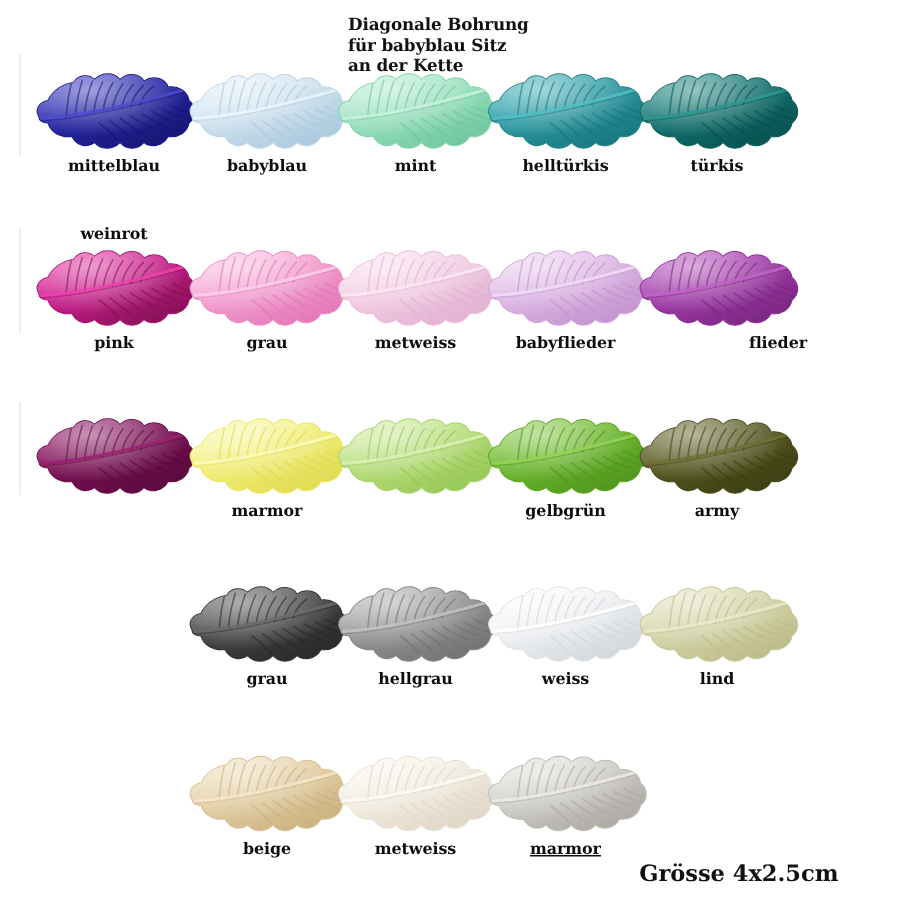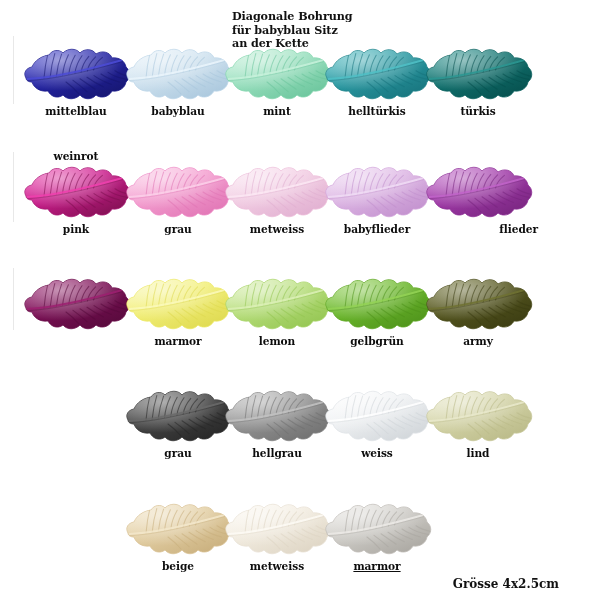--- a/index.html
+++ b/index.html
@@ -26,21 +26,21 @@
     line-height:13.6px;
     color:#111111;
     letter-spacing:-0.1px;
     white-space:nowrap;
   }
   .header-note div{display:block;}
 
   .size-note{
     position:absolute;
     right:10px;bottom:9px;
-    font-size:12px;
+    font-size:15px;
     font-weight:bold;
     color:#111111;
     white-space:nowrap;
   }
 
   .cell{position:absolute;width:120px;}
   .leafwrap{
     position:relative;
     width:116px;height:62px;
     margin:0 auto;
@@ -668,21 +668,20 @@
               <path d="M76.0,33.6 Q83.0,38.6 93.4,42.4"></path>
               <path d="M83.0,32.0 Q90.0,37.0 101.5,40.0"></path>
               <path d="M90.0,30.4 Q97.0,35.4 109.6,37.6"></path>
               <path d="M97.0,28.8 Q104.0,33.8 117.7,35.2"></path>
       </g>
       <path d="M9,37 C34,36 66,29 108,17" stroke="#dcf0b6" stroke-width="2.1" fill="none" opacity="0.85"></path>
       <path d="M9,38.6 C34,37.6 66,30.6 108,18.6" stroke="#93c551" stroke-width="0.9" fill="none" opacity="0.4"></path>
     </g>
   </svg>
       </div>
-      <div class="label" style="color: rgb(13, 13, 13);">lemon</div>
     </div>
     <div class="cell" style="left: 317px; top: 272px;">
       <div class="leafwrap">
   <svg viewBox="0 0 116 62" xmlns="http://www.w3.org/2000/svg">
     <defs>
       <linearGradient id="glf13" x1="0" y1="0" x2="0.85" y2="1">
         <stop offset="0%" stop-color="#93d255"></stop>
         <stop offset="42%" stop-color="#6cb82c"></stop>
         <stop offset="100%" stop-color="#4e921b"></stop>
       </linearGradient>

